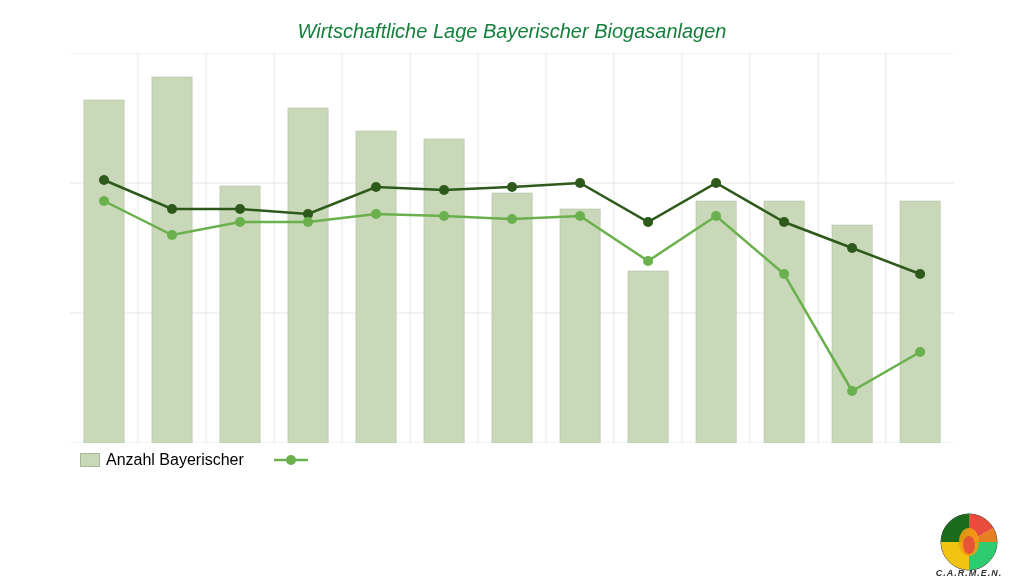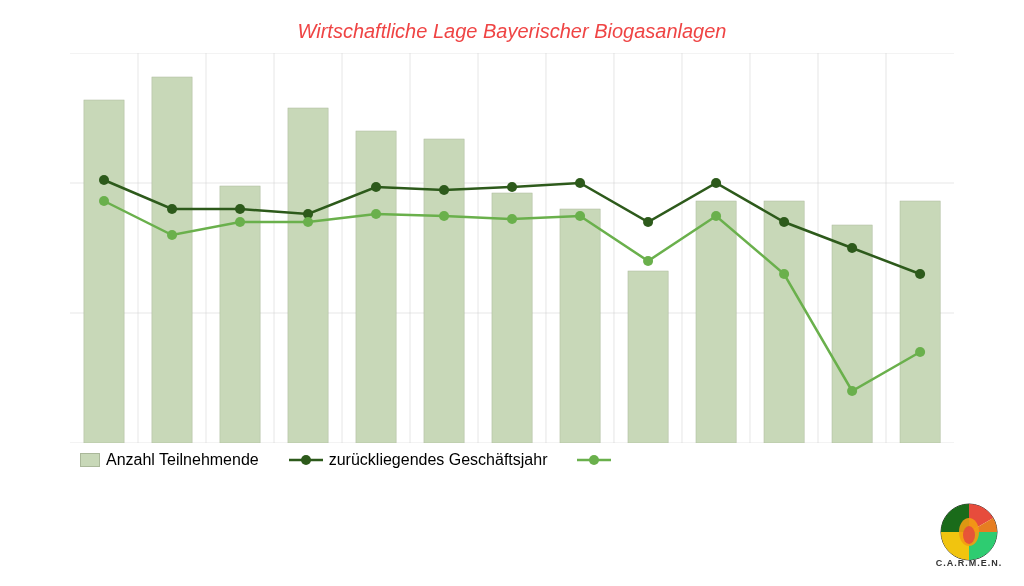--- a/index.html
+++ b/index.html
@@ -15,21 +15,21 @@
       width: 1024px;
       height: 586px;
       position: relative;
       background: #fff;
       padding: 20px 70px 80px 70px;
     }
     .chart-title {
       text-align: center;
       font-size: 20px;
       font-weight: normal;
-      color: #ef4444;
+      color: #15803d;
       margin-bottom: 10px;
       font-style: italic;
     }
     .chart-area {
       position: relative;
       width: 100%;
       height: 390px;
     }
     svg.main-chart {
       width: 100%;
@@ -41,24 +41,25 @@
       gap: 6px;
     }
     .legend-bar {
       width: 20px;
       height: 14px;
       background: #c8d8b8;
       border: 1px solid #aab89a;
     }
     .carmen-logo {
       position: absolute;
-      bottom: 16px;
+      bottom: 6px;
       right: 10px;
       width: 90px;
       height: 70px;
+      font-style: italic;
     }
     .legend-footer {
       display: flex;
       align-items: center;
       justify-content: flex-start;
       gap: 30px;
       margin-top: 8px;
       padding-left: 10px;
     }
   </style>
@@ -197,28 +198,21 @@
       <text x="888" y="82" text-anchor="start" font-size="13" fill="#555">200</text>
       <text x="888" y="160" text-anchor="start" font-size="13" fill="#555">150</text>
       <text x="888" y="238" text-anchor="start" font-size="13" fill="#555">100</text>
       <text x="888" y="316" text-anchor="start" font-size="13" fill="#555">50</text>
     </svg>
   </div>
 
   <div class="legend-footer">
     <div class="legend-item">
       <div class="legend-bar"></div>
-      <span>Anzahl Teilnehmende</span>
-    </div>
-    <div class="legend-item">
-      <svg width="34" height="14">
-        <line x1="0" y1="7" x2="34" y2="7" stroke="#2d5a1b" stroke-width="2.5"></line>
-        <circle cx="17" cy="7" r="5" fill="#2d5a1b"></circle>
-      </svg>
-      <span>zurückliegendes Geschäftsjahr</span>
+      <span>Anzahl Bayerischer</span>
     </div>
     <div class="legend-item">
       <svg width="34" height="14">
         <line x1="0" y1="7" x2="34" y2="7" stroke="#6ab04c" stroke-width="2.5"></line>
         <circle cx="17" cy="7" r="5" fill="#6ab04c"></circle>
       </svg>
     </div>
   </div>
 
   <div class="carmen-logo">

